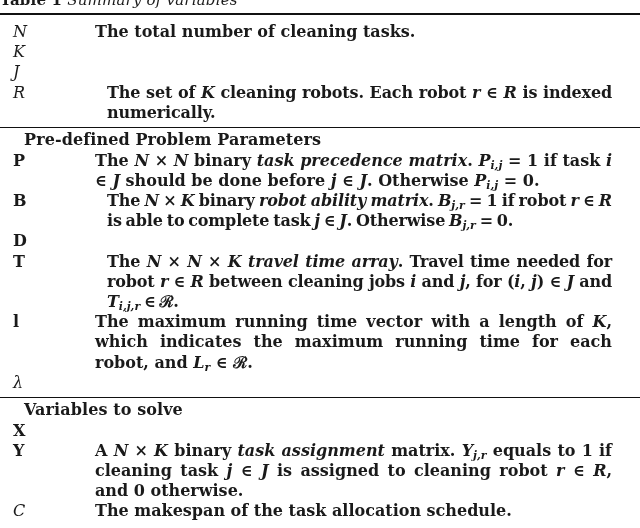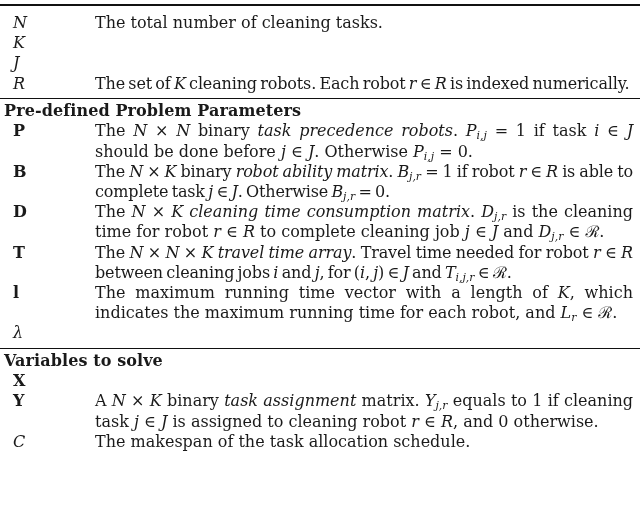--- a/index.html
+++ b/index.html
@@ -33,49 +33,56 @@
   .rule { background: #111111; width: 640px; }
   .rule-top { height: 2px; margin-top: 4px; }
   .rule-mid { height: 1.4px; }
 
   .sec { padding: 7px 0 4px 0; }
   .sec2 { padding: 2px 0 4px 0; }
   .sec3 { padding: 2px 0 4px 0; }
 
   .sec-header {
     font-weight: 700;
-    padding-left: 4px;
+    padding-left: 24px;
     letter-spacing: 0.1px;
   }
 
   .row { display: grid; grid-template-columns: 95px 1fr; }
   .sym {
     padding-left: 13px;
     font-style: normal;
   }
   .sym i { font-style: italic; }
   .sym b { font-weight: 700; font-style: normal; }
   .desc {
-    padding-right: 7px;
+    padding-right: 28px;
     text-align: justify;
+    font-weight: bold;
   }
   .desc i { font-style: italic; }
-  .tight { word-spacing: -1.6px; letter-spacing: -0.15px; }
+  .tight { word-spacing: -1.6px; letter-spacing: -0.15px; margin-left: 12px; }
   sub {
     font-size: 68%;
     line-height: 0;
     vertical-align: -0.25em;
     letter-spacing: 0;
   }
 </style>
 </head>
 <body>
 
 <div class="page">
 
+  <div class="caption-clip">
+    <div class="caption-inner">
+      <span class="cap-label">Table 1</span>
+      <span class="cap-text">Summary of variables</span>
+    </div>
+  </div>
 
   <div class="rule rule-top"></div>
 
   <div class="sec sec1">
     <div class="row">
       <div class="sym"><i>N</i></div>
       <div class="desc">The total number of cleaning tasks.</div>
     </div>
     <div class="row">
       <div class="sym"><i>K</i></div>
@@ -88,29 +95,28 @@
       <div class="desc tight">The set of <i>K</i> cleaning robots. Each robot <i>r</i> ∈ <i>R</i> is indexed numerically.</div>
     </div>
   </div>
 
   <div class="rule rule-mid"></div>
 
   <div class="sec sec2">
     <div class="sec-header">Pre-defined Problem Parameters</div>
     <div class="row">
       <div class="sym"><b>P</b></div>
-      <div class="desc">The <i>N</i> × <i>N</i> binary <i>task precedence robots</i>. <i>P<sub>i,j</sub></i> = 1 if task <i>i</i> ∈ <i>J</i> should be done before <i>j</i> ∈ <i>J</i>. Otherwise <i>P<sub>i,j</sub></i> = 0.</div>
+      <div class="desc">The <i>N</i> × <i>N</i> binary <i>task precedence matrix</i>. <i>P<sub>i,j</sub></i> = 1 if task <i>i</i> ∈ <i>J</i> should be done before <i>j</i> ∈ <i>J</i>. Otherwise <i>P<sub>i,j</sub></i> = 0.</div>
     </div>
     <div class="row">
       <div class="sym"><b>B</b></div>
       <div class="desc tight">The <i>N</i> × <i>K</i> binary <i>robot ability matrix</i>. <i>B<sub>j,r</sub></i> = 1 if robot <i>r</i> ∈ <i>R</i> is able to complete task <i>j</i> ∈ <i>J</i>. Otherwise <i>B<sub>j,r</sub></i> = 0.</div>
     </div>
     <div class="row">
       <div class="sym"><b>D</b></div>
-      <div class="desc">The <i>N</i> × <i>K</i> <i>cleaning time consumption matrix</i>. <i>D<sub>j,r</sub></i> is the cleaning time for robot <i>r</i> ∈ <i>R</i> to complete cleaning job <i>j</i> ∈ <i>J</i> and <i>D<sub>j,r</sub></i> ∈ ℛ.</div>
     </div>
     <div class="row">
       <div class="sym"><b>T</b></div>
       <div class="desc tight">The <i>N</i> × <i>N</i> × <i>K</i> <i>travel time array</i>. Travel time needed for robot <i>r</i> ∈ <i>R</i> between cleaning jobs <i>i</i> and <i>j</i>, for (<i>i</i>, <i>j</i>) ∈ <i>J</i> and <i>T<sub>i,j,r</sub></i> ∈ ℛ.</div>
     </div>
     <div class="row">
       <div class="sym"><b>l</b></div>
       <div class="desc">The maximum running time vector with a length of <i>K</i>, which indicates the maximum running time for each robot, and <i>L<sub>r</sub></i> ∈ ℛ.</div>
     </div>
     <div class="row">

